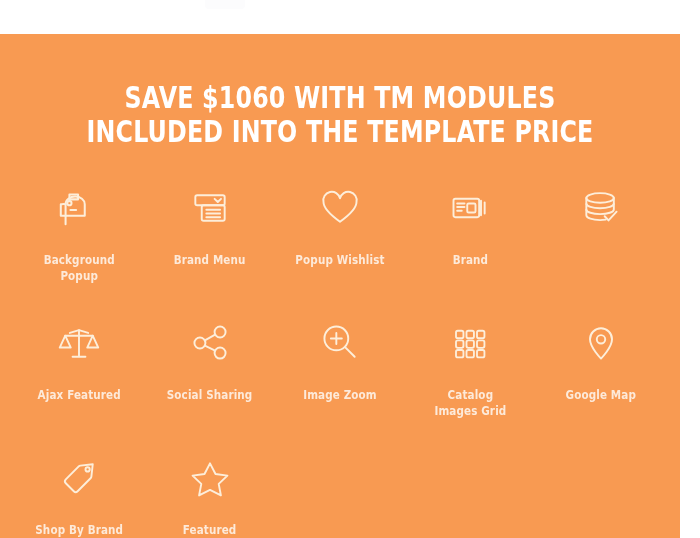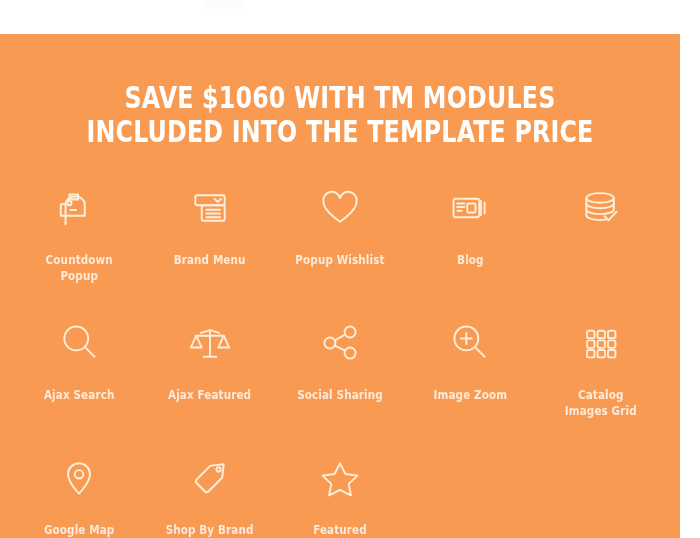--- a/index.html
+++ b/index.html
@@ -117,21 +117,21 @@
       <span class="module-icon">
         <svg viewBox="0 0 48 48" width="46" height="46">
           <path d="M10 20 a10 8 0 0 1 20 0 v12 h-20 z"></path>
           <path d="M10 20 a10 8 0 0 0 -4 0 h-1 v12 h5"></path>
           <path d="M10 32 v9"></path>
           <path d="M15 26 h6"></path>
           <circle cx="14" cy="19" r="2.2"></circle>
           <path d="M14 17 v-7 h9 v5 h-9"></path>
         </svg>
       </span>
-      <span class="module-label">Countdown
+      <span class="module-label">Background
 Popup</span>
     </div>
 
     <div class="module-item">
       <span class="module-icon">
         <svg viewBox="0 0 48 48" width="44" height="44">
           <rect x="8" y="10" width="32" height="11" rx="2"></rect>
           <path d="M29 14 l3.5 3.5 L36 14"></path>
           <rect x="15" y="21" width="25" height="17" rx="2"></rect>
           <path d="M20 26 h15 M20 30 h15 M20 34 h15"></path>
@@ -152,45 +152,36 @@
     <div class="module-item">
       <span class="module-icon">
         <svg viewBox="0 0 48 48" width="44" height="44">
           <rect x="6" y="14" width="28" height="20" rx="2"></rect>
           <path d="M36 16 v16"></path>
           <path d="M40 18 v12"></path>
           <path d="M10 19 h8 M10 23 h8 M10 27 h5"></path>
           <rect x="21" y="19" width="9" height="10" rx="1.5"></rect>
         </svg>
       </span>
-      <span class="module-label">Blog</span>
+      <span class="module-label">Brand</span>
     </div>
 
 
     <div class="module-item">
       <span class="module-icon">
         <svg viewBox="0 0 48 48" width="44" height="44">
           <ellipse cx="23" cy="13" rx="15" ry="5.2"></ellipse>
           <path d="M8 13 v6 c0 2.9 6.7 5.2 15 5.2 s15 -2.3 15 -5.2 v-6"></path>
           <path d="M8 19.5 v6 c0 2.9 6.7 5.2 15 5.2 s15 -2.3 15 -5.2 v-6"></path>
           <path d="M8 26 v6 c0 2.9 6.7 5.2 15 5.2 c2.2 0 4.3 -0.2 6.1 -0.5"></path>
           <path d="M28 33 l4.2 4.6 L41 28"></path>
         </svg>
       </span>
     </div>
 
-    <div class="module-item">
-      <span class="module-icon">
-        <svg viewBox="0 0 48 48" width="44" height="44">
-          <circle cx="21" cy="19" r="13"></circle>
-          <path d="M30.5 28.5 L41 39"></path>
-        </svg>
-      </span>
-      <span class="module-label">Ajax Search</span>
-    </div>
 
     <div class="module-item">
       <span class="module-icon">
         <svg viewBox="0 0 48 48" width="44" height="44">
           <path d="M24 10 v28"></path>
           <path d="M9 16 h30"></path>
           <path d="M24 10 l-10 3 M24 10 l10 3"></path>
           <path d="M9 16 L3 29 h12 Z"></path>
           <path d="M39 16 L33 29 h12 Z"></path>
           <path d="M17 39 h14"></path>

